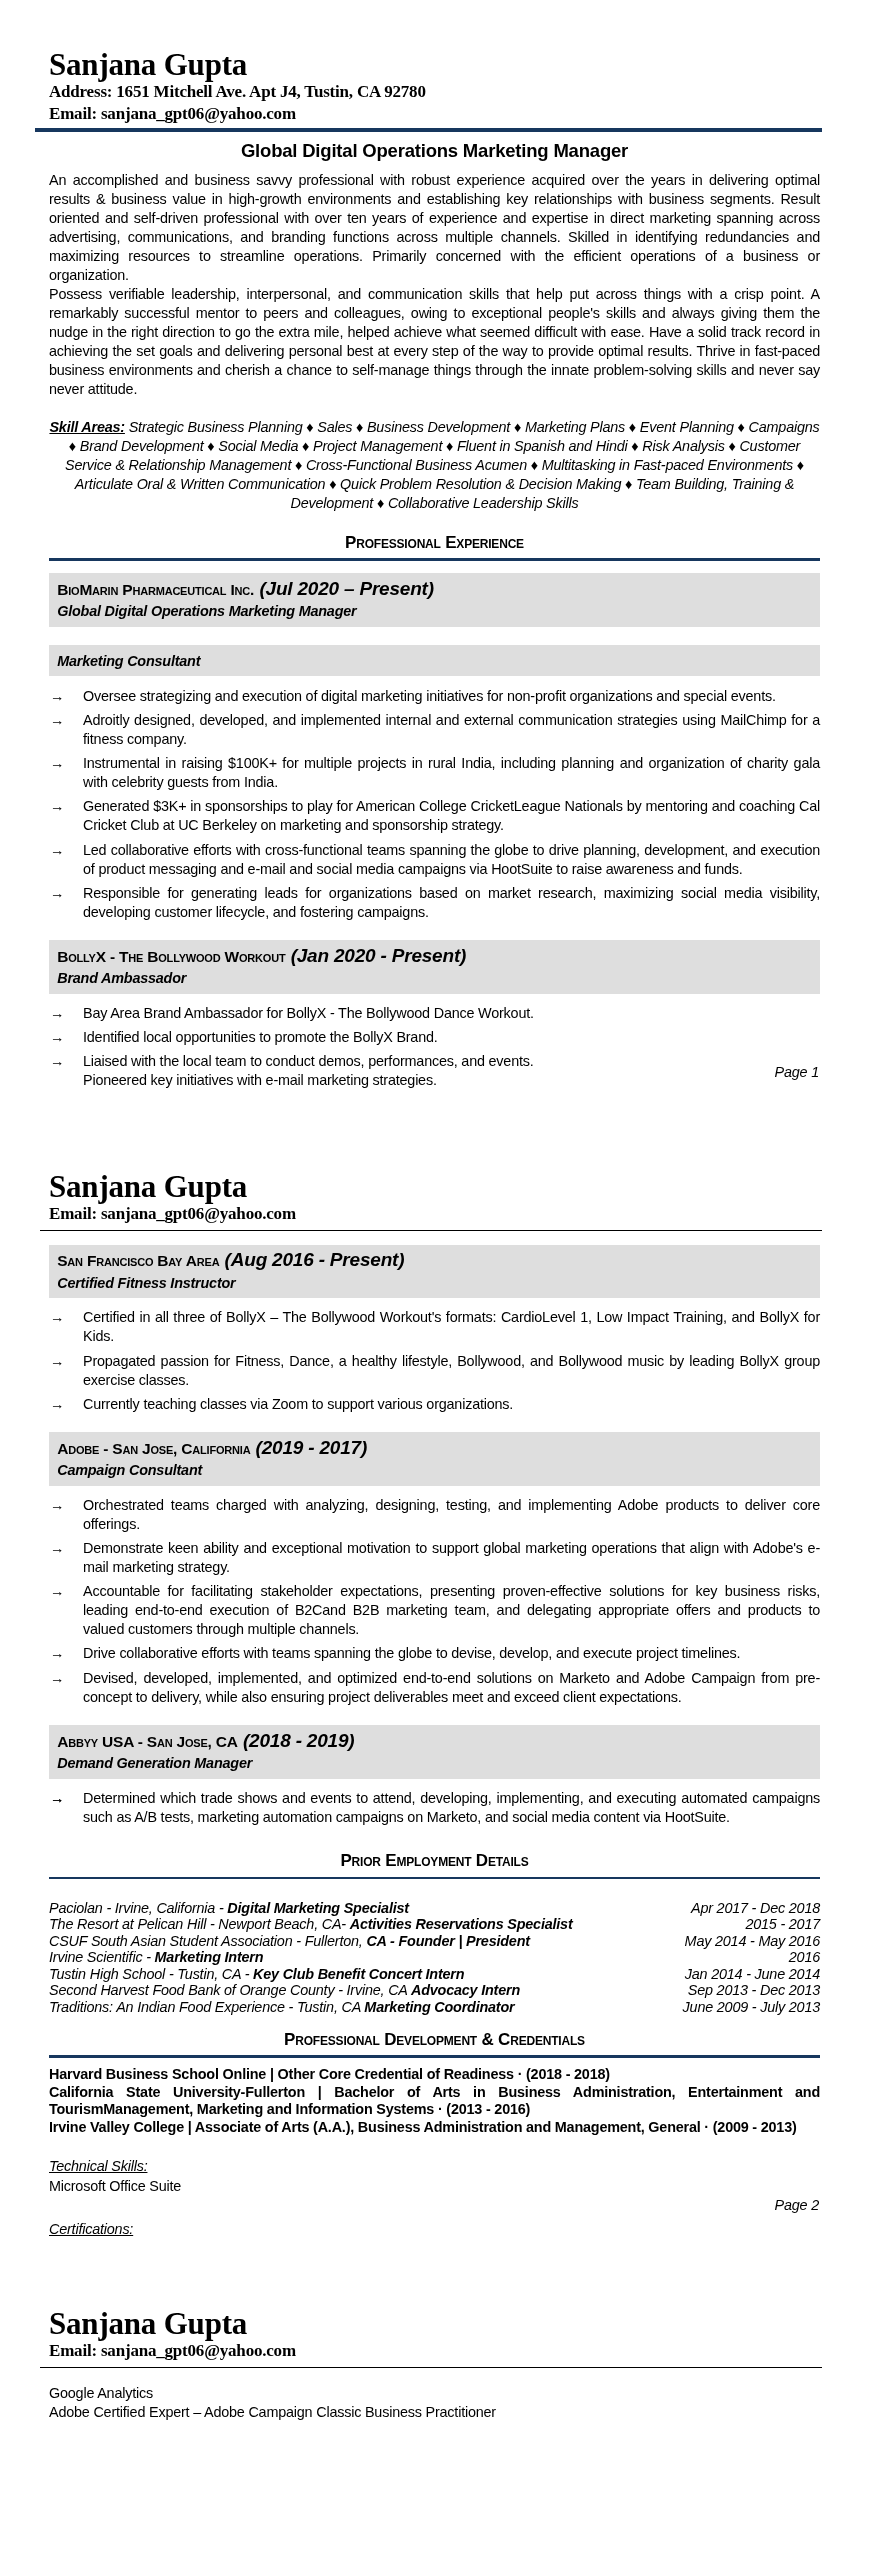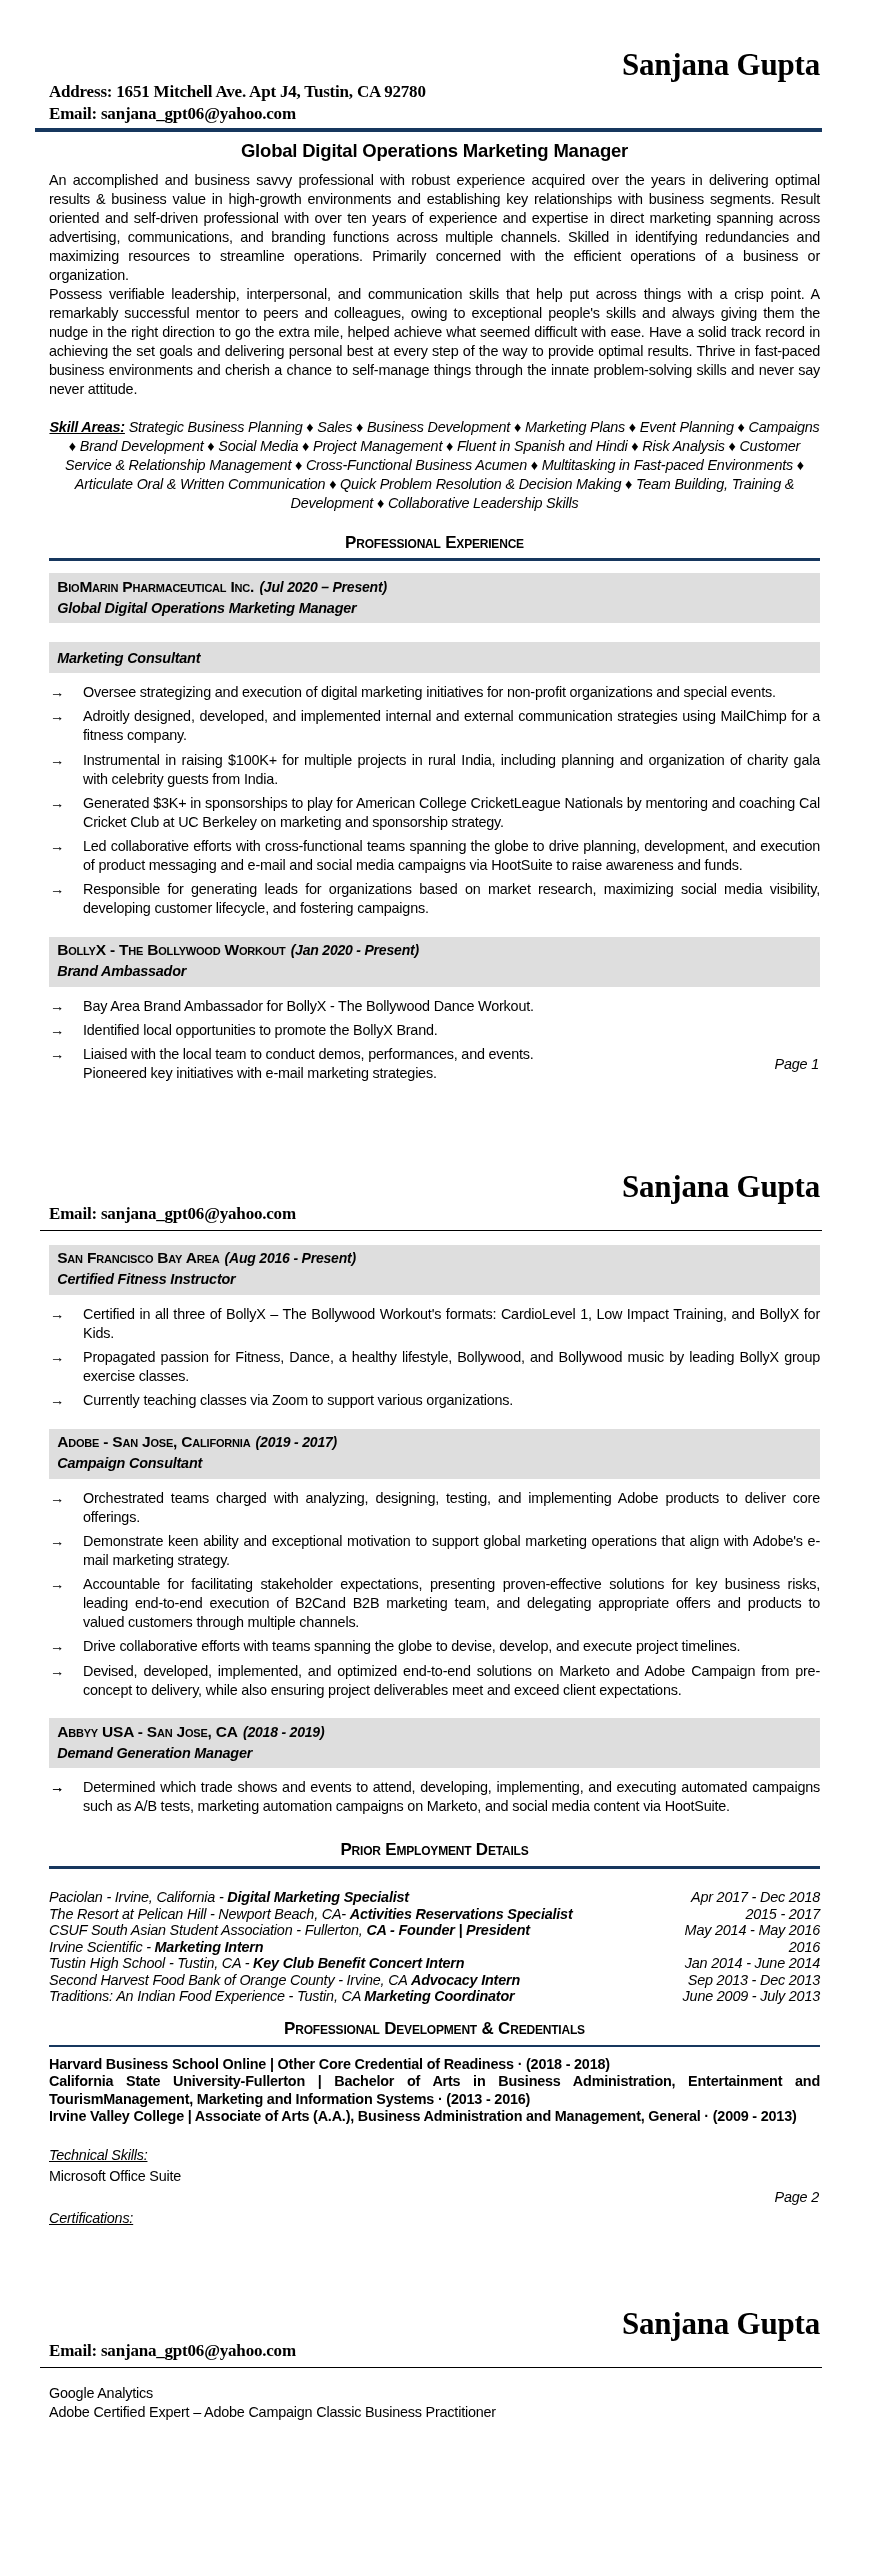--- a/index.html
+++ b/index.html
@@ -18,21 +18,21 @@
     padding:0 56px 0 49px;
     overflow:hidden;
     background:#fff;
   }
   
   .doc-name{
     font-family:"Liberation Serif",serif;
     font-weight:bold;
     font-size:31px;
     line-height:33px;
-    text-align:right;
+    text-align:left;
   }
   .doc-contact{
     font-family:"Liberation Serif",serif;
     font-weight:bold;
     font-size:17px;
     line-height:21.6px;
     text-align:left;
   }
   .rule-navy-thick{
     height:4.1px;background:#17375e;
@@ -80,21 +80,21 @@
   .entry-box.gap-lg{margin-top:18.5px;}
   .entry-company{
     font-weight:bold;
     font-variant:small-caps;
     font-size:15.5px;
     line-height:18.5px;
   }
   .entry-date{
     font-weight:bold;
     font-style:italic;
-    font-size:14px;
+    font-size:19px;
     margin-left:5.2px;
   }
   .entry-title{
     font-weight:bold;
     font-style:italic;
     font-size:14.4px;
     line-height:17.5px;
     margin-top:3.6px;
   }
   .bullets{margin-top:10.3px;}
@@ -127,21 +127,21 @@
   .mt-tech{margin-top:21.6px;}
   .mt-val{margin-top:3.1px;line-height:17.5px;}
   .mt-cert{margin-top:25px;}
   
   .cert-lines{margin-top:15.5px;}
   .cert-lines div{line-height:19.6px;}
   
   .page-footer{
     position:absolute;
     right:57px;
-    bottom:61px;
+    bottom:53px;
     font-style:italic;
     font-size:14.4px;
     text-align:center;
   }
 </style>
 </head>
 <body>
 
 <div class="page">
   <div style="padding-top:48px;">

